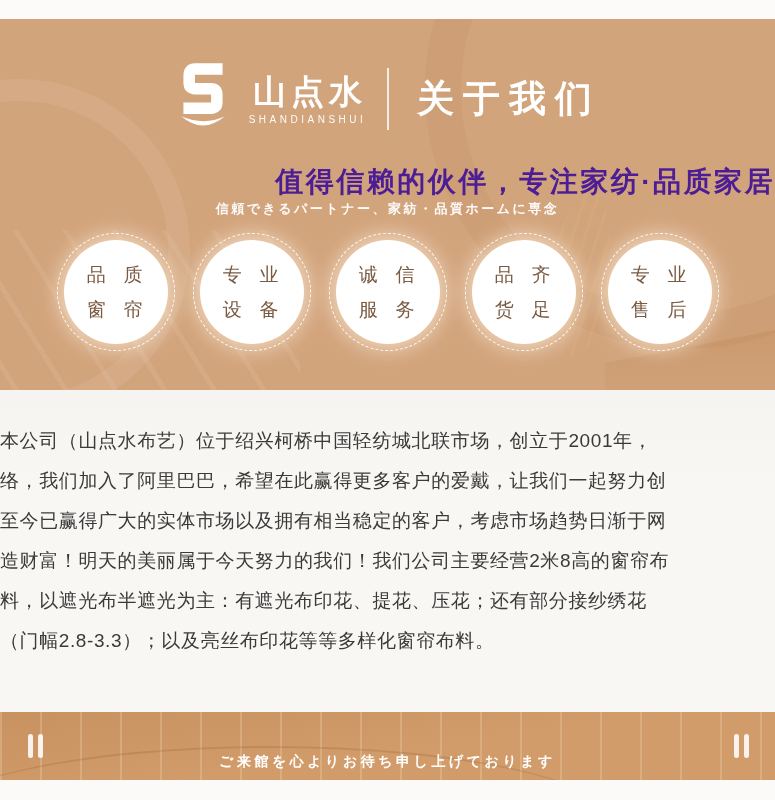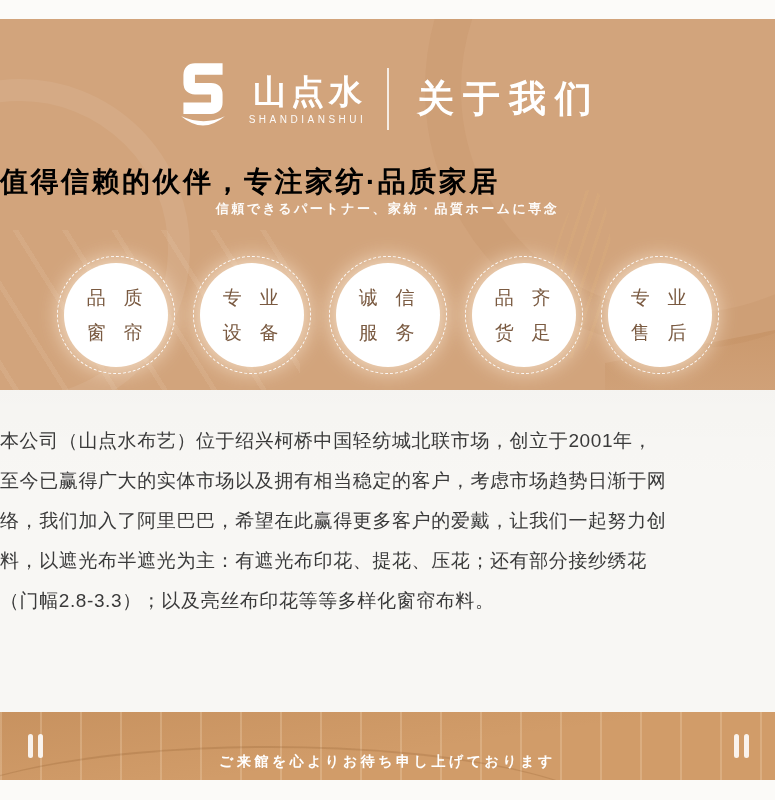--- a/index.html
+++ b/index.html
@@ -32,27 +32,27 @@
                 justify-content:center; align-items:center; }
   .logo-wrap { width:58px; height:76px; margin-right:16px; }
   .brand-text { text-align:center; color:#fff; margin-right:20px; }
   .brand-cn { font-size:33px; font-weight:bold; letter-spacing:5px; margin-left:5px; line-height:1.15; }
   .brand-en { font-size:10px; letter-spacing:3.5px; margin-top:3px; opacity:.95; }
   .vdivider { width:2px; height:62px; background:rgba(255,255,255,0.8); margin-right:28px; }
   .page-title { font-family:"Liberation Serif", serif; font-size:37px; font-weight:bold;
                 color:#fff; letter-spacing:9px; }
 
   
-  .tagline { position:absolute; top:144px; width:100%; text-align:left; color:#000000;
+  .tagline { position:absolute; top:144px; width:100%; text-align:right; color:#4c1d95;
              font-size:28px; font-weight:bold; letter-spacing:2.5px; }
   .tagline-jp { position:absolute; top:181px; width:100%; text-align:center; color:#fff;
              font-size:13px; font-weight:bold; letter-spacing:2.5px; opacity:.96; }
 
   
-  .badges { position:absolute; top:244px; left:0; width:100%; display:flex;
+  .badges { position:absolute; top:221px; left:0; width:100%; display:flex;
             justify-content:center; gap:32px;text-align:center; }
   .badge { position:relative; width:104px; height:104px; border-radius:50%; background:#fff;
            display:flex; flex-direction:column; align-items:center; justify-content:center;
            gap:9px; box-shadow:0 0 20px 6px rgba(255,240,221,0.65); }
   .badge::after { content:""; position:absolute; inset:-7px; border-radius:50%;
            border:1px dashed rgba(255,255,255,0.95); }
   .badge-line { font-family:"Liberation Serif", serif; font-size:19px; color:#7a5a41;
            letter-spacing:2px; word-spacing:9px; white-space:nowrap; }
 
   
@@ -134,22 +134,23 @@
       <div class="badge">
         <span class="badge-line">专 业</span>
         <span class="badge-line">售 后</span>
       </div>
     </div>
   </section>
 
   <section class="content">
     <div class="about">
       <div class="about-line">本公司（山点水布艺）位于绍兴柯桥中国轻纺城北联市场，创立于2001年，</div>
+      <div class="about-line">络，我们加入了阿里巴巴，希望在此赢得更多客户的爱戴，让我们一起努力创</div>
       <div class="about-line">至今已赢得广大的实体市场以及拥有相当稳定的客户，考虑市场趋势日渐于网</div>
-      <div class="about-line">络，我们加入了阿里巴巴，希望在此赢得更多客户的爱戴，让我们一起努力创</div>
+      <div class="about-line">造财富！明天的美丽属于今天努力的我们！我们公司主要经营2米8高的窗帘布</div>
       <div class="about-line">料，以遮光布半遮光为主：有遮光布印花、提花、压花；还有部分接纱绣花</div>
       <div class="about-line">（门幅2.8-3.3）；以及亮丝布印花等等多样化窗帘布料。</div>
     </div>
   </section>
 
   <section class="footer-bar">
     <div class="footer-texture"></div>
     <div class="footer-curve"></div>
     <div class="footer-text">ご来館を心よりお待ち申し上げております</div>
     <div class="pause pause-left">

